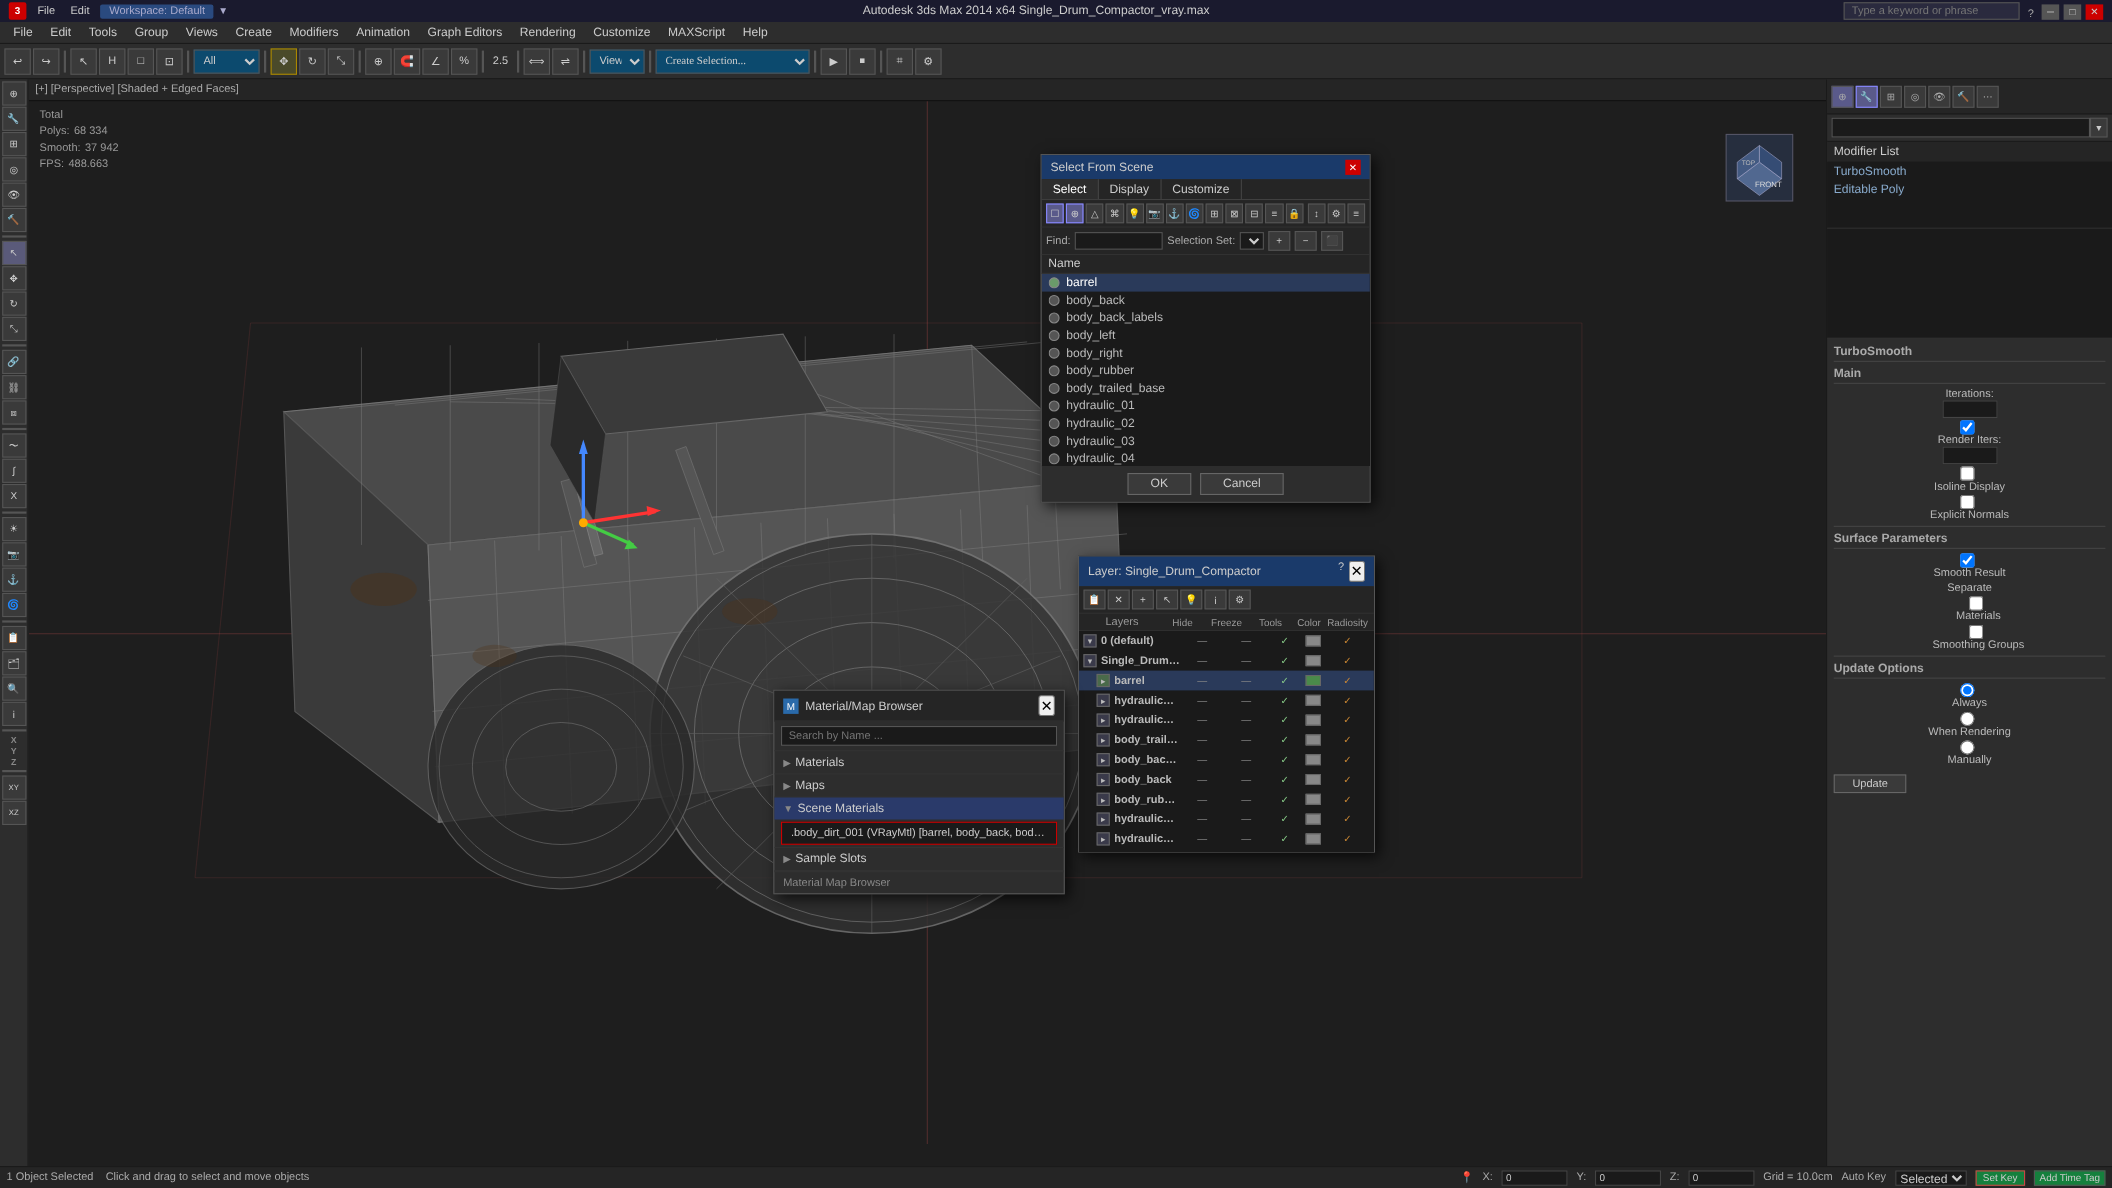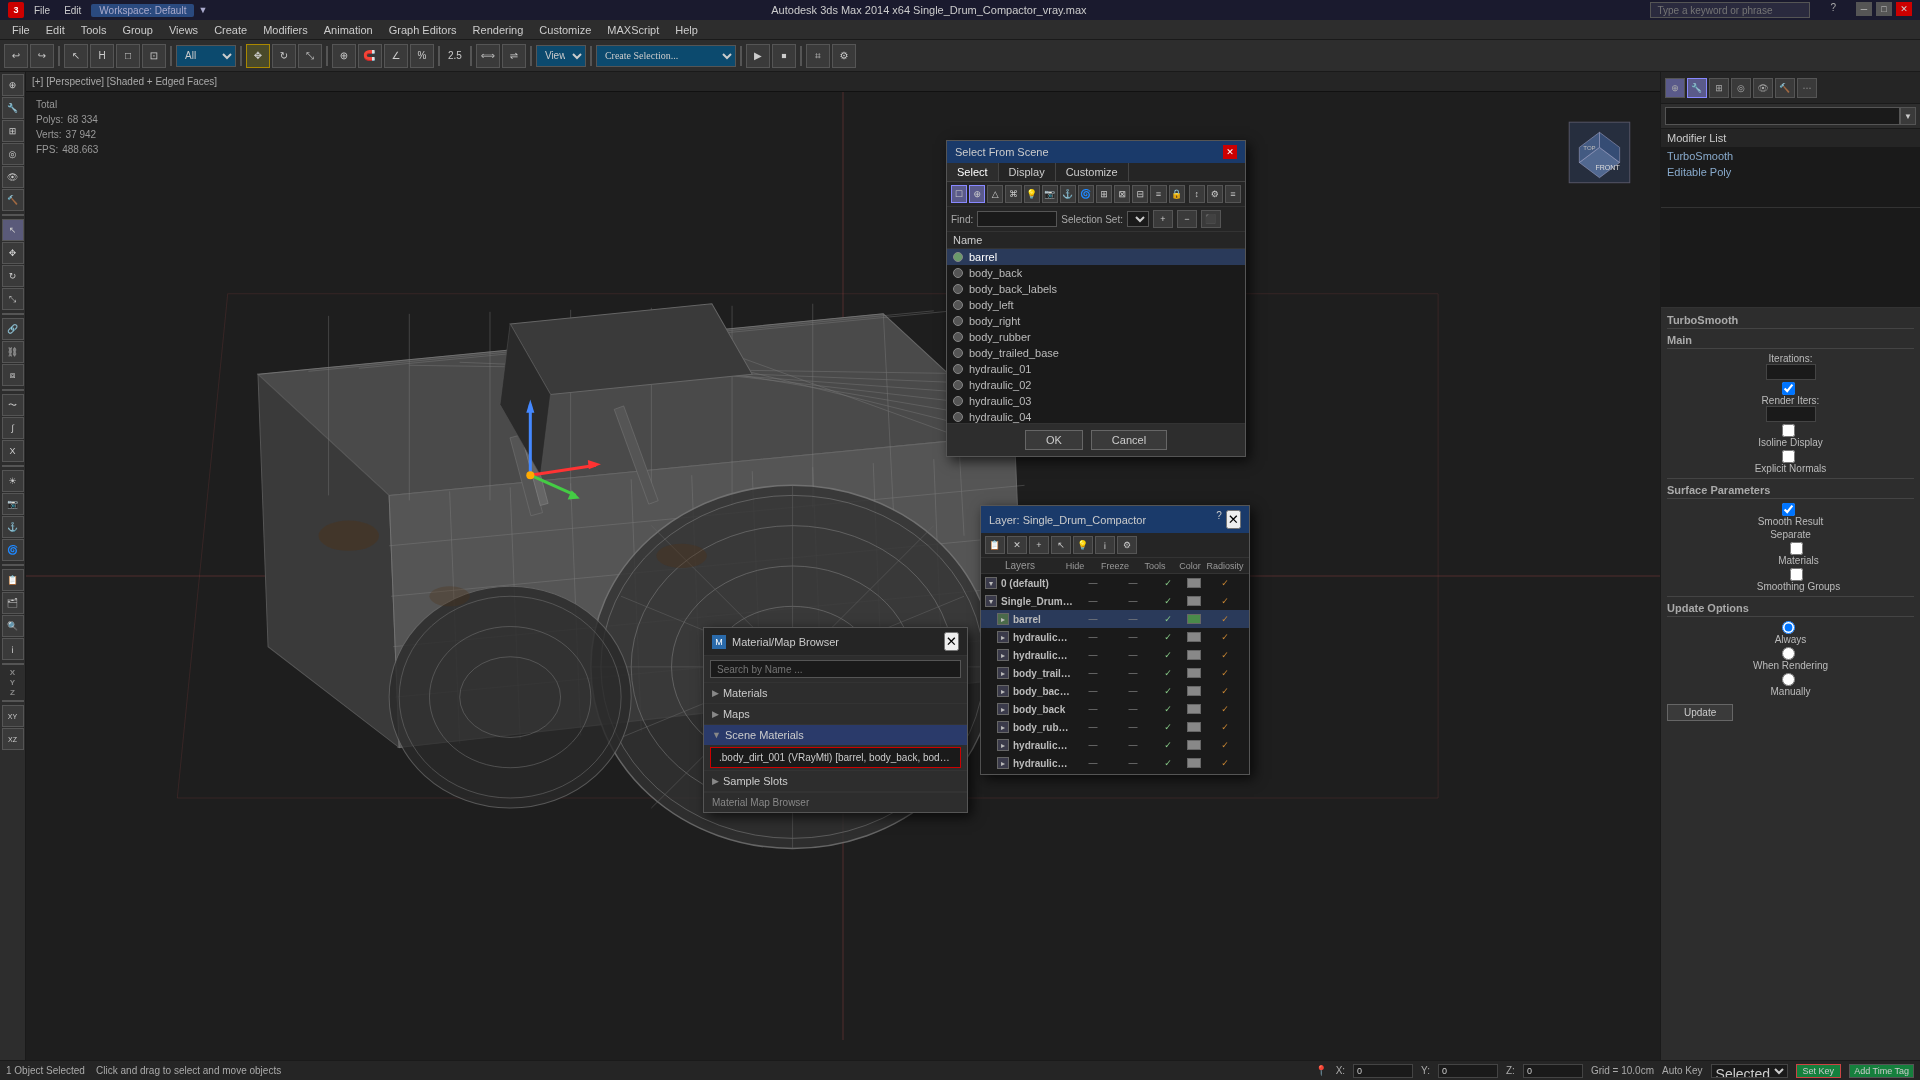--- a/index.html
+++ b/index.html
@@ -709,21 +709,21 @@
   <div style="display:flex;align-items:center;gap:4px;">
     <div class="app-icon">3</div>
     <div style="display:flex;gap:2px;">
       <span style="padding:1px 6px;color:#ccc;font-size:10px;cursor:pointer;">File</span>
       <span style="padding:1px 6px;color:#ccc;font-size:10px;cursor:pointer;">Edit</span>
     </div>
     <button class="workspace-btn">Workspace: Default</button>
     <span style="color:#aac;font-size:9px;">▼</span>
   </div>
   <div class="title-text">Autodesk 3ds Max 2014 x64   Single_Drum_Compactor_vray.max</div>
-  <div style="display:flex;align-items:flex-start;gap:20px;">
+  <div style="display:flex;align-items:flex-end;gap:7px;">
     <input class="search-box" placeholder="Type a keyword or phrase" style="">
     <div style="display:flex;gap:2px;">
       <span style="color:#aaa;font-size:10px;cursor:pointer;">?</span>
     </div>
     <div class="win-controls">
       <button class="win-btn">─</button>
       <button class="win-btn">□</button>
       <button class="win-btn close">✕</button>
     </div>
   </div>
@@ -965,21 +965,21 @@
 
   <div id="viewport-stats">
     <div style="display:flex;gap:20px;">
       <span>Total</span>
     </div>
     <div style="display:flex;gap:4px;">
       <span>Polys:</span>
       <span>68 334</span>
     </div>
     <div style="display:flex;gap:4px;">
-      <span>Verts:</span>
+      <span>Smooth:</span>
       <span>37 942</span>
     </div>
     <div style="display:flex;gap:4px;">
       <span>FPS:</span>
       <span>488.663</span>
     </div>
   </div>
 
   <svg id="model-svg" viewBox="0 0 1620 940" xmlns="http://www.w3.org/2000/svg">
 
@@ -1378,19 +1378,19 @@
   <div class="status-right">
     <span style="color:#888;">📍</span>
     <span>X:</span>
     <input type="text" value="0" style="">
     <span>Y:</span>
     <input type="text" value="0" style="">
     <span>Z:</span>
     <input type="text" value="0" style="">
     <span>Grid = 10.0cm</span>
     <span>Auto Key</span>
-    <select style="height:14px;font-size:14px;background:#1a1a1a;border:1px solid #444;color:#ccc;">
+    <select style="height:14px;font-size:11px;background:#1a1a1a;border:1px solid #444;color:#ccc;">
       <option>Selected</option>
     </select>
     <button style="height:14px;padding:0 6px;font-size:9px;background:#15803d;border:1px solid #c44;color:#ccc;cursor:pointer;">Set Key</button>
     <button style="height:14px;padding:0 4px;font-size:9px;background:#15803d;border:1px solid #555;color:#ccc;cursor:pointer;">Add Time Tag</button>
   </div>
 </div>
 
 </body></html>

